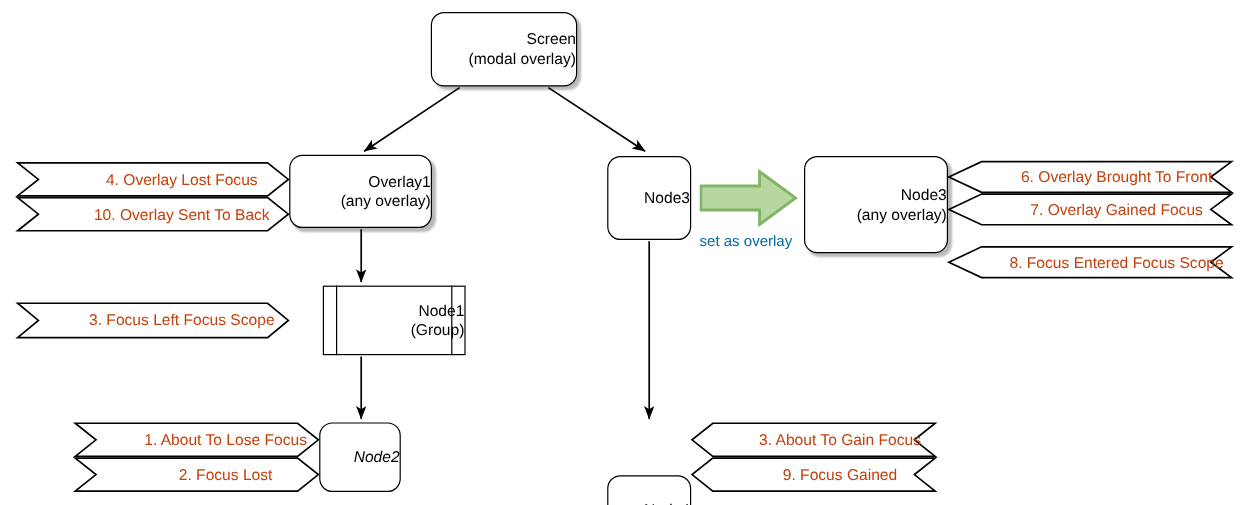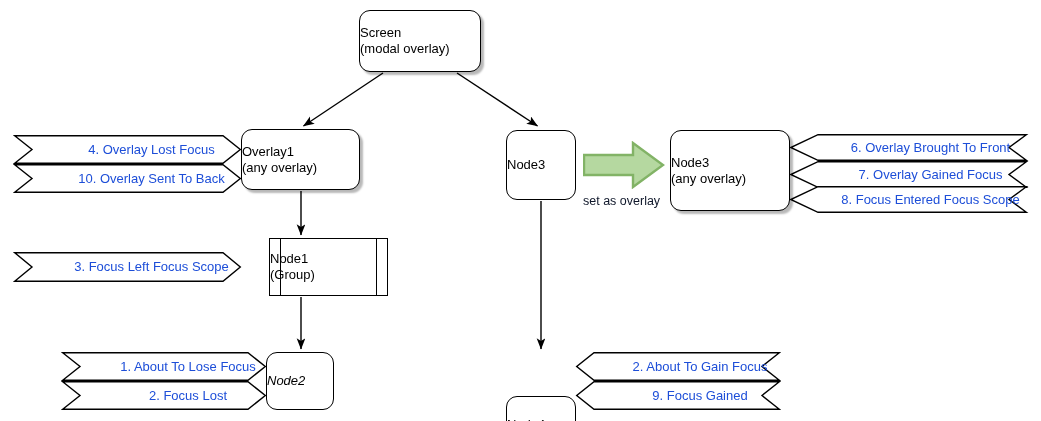--- a/index.html
+++ b/index.html
@@ -24,21 +24,21 @@
     width: 1041px;
     height: 421px;
   }
   .node {
     position: absolute;
     box-sizing: border-box;
     background: #ffffff;
     border: 1.4px solid #000000;
     display: flex;
     flex-direction: column;
-    align-items: flex-start;
+    align-items: flex-end;
     justify-content: center;
     text-align: center;
     font-size: 13px;
     line-height: 16px;
     color: #000000;
     z-index: 4;
   }
   .node .ln { display: block; white-space: nowrap; }
   .rounded { border-radius: 11px; }
   .shadowed { box-shadow: 3px 3px 2px rgba(0,0,0,0.28); }
@@ -52,42 +52,42 @@
     border-left: 1.4px solid #000000;
   }
   .group-bars::before { left: 10px; }
   .group-bars::after  { right: 10px; }
 
   .banner {
     position: absolute;
     box-sizing: border-box;
     font-size: 13px;
     line-height: 14px;
-    color: #1d4ed8;
+    color: #c2410c;
     z-index: 3;
   }
   .banner svg { position: absolute; left: 0; top: 0; overflow: visible; }
   .banner .btext {
     position: absolute;
     left: 0; top: 0;
     width: 100%; height: 100%;
     display: flex;
     align-items: center;
     justify-content: center;
     white-space: nowrap;
     pointer-events: none;
   }
   .banner.left .btext  { padding-left: 24px; padding-right: 22px; }
   .banner.right .btext { padding-left: 22px; padding-right: 24px; }
 
   .edge-label {
     position: absolute;
     font-size: 12.5px;
     line-height: 14px;
-    color: #0f172a;
+    color: #0369a1;
     white-space: nowrap;
     z-index: 5;
   }
   .green-arrow { position: absolute; z-index: 5; }
 </style>
 </head>
 <body>
 
 <div id="canvas">
 
@@ -186,32 +186,32 @@
     <div class="btext">6. Overlay Brought To Front</div>
   </div>
 
   <div class="banner right" style="left:790px;top:161px;width:237px;height:27px;">
     <svg width="237" height="27" viewBox="0 0 237 27" xmlns="http://www.w3.org/2000/svg">
       <path d="M236.3,0.7 L28,0.7 L0.7,13.5 L28,26.3 L236.3,26.3 L219,13.5 Z" fill="#ffffff" stroke="#000000" stroke-width="1.4" stroke-linejoin="miter"></path>
     </svg>
     <div class="btext">7. Overlay Gained Focus</div>
   </div>
 
-  <div class="banner right" style="left:790px;top:186px;width:237px;height:27px;">
+  <div class="banner right" style="left:790px;top:205px;width:237px;height:27px;">
     <svg width="237" height="27" viewBox="0 0 237 27" xmlns="http://www.w3.org/2000/svg">
       <path d="M236.3,0.7 L28,0.7 L0.7,13.5 L28,26.3 L236.3,26.3 L219,13.5 Z" fill="#ffffff" stroke="#000000" stroke-width="1.4" stroke-linejoin="miter"></path>
     </svg>
     <div class="btext">8. Focus Entered Focus Scope</div>
   </div>
 
   <div class="banner right" style="left:576px;top:352px;width:204px;height:29px;">
     <svg width="204" height="29" viewBox="0 0 204 29" xmlns="http://www.w3.org/2000/svg">
       <path d="M203.3,0.7 L18,0.7 L0.7,14.5 L18,28.3 L203.3,28.3 L186,14.5 Z" fill="#ffffff" stroke="#000000" stroke-width="1.4" stroke-linejoin="miter"></path>
     </svg>
-    <div class="btext">2. About To Gain Focus</div>
+    <div class="btext">3. About To Gain Focus</div>
   </div>
 
   <div class="banner right" style="left:576px;top:381px;width:204px;height:29px;">
     <svg width="204" height="29" viewBox="0 0 204 29" xmlns="http://www.w3.org/2000/svg">
       <path d="M203.3,0.7 L18,0.7 L0.7,14.5 L18,28.3 L203.3,28.3 L186,14.5 Z" fill="#ffffff" stroke="#000000" stroke-width="1.4" stroke-linejoin="miter"></path>
     </svg>
     <div class="btext">9. Focus Gained</div>
   </div>
 
 </div>

